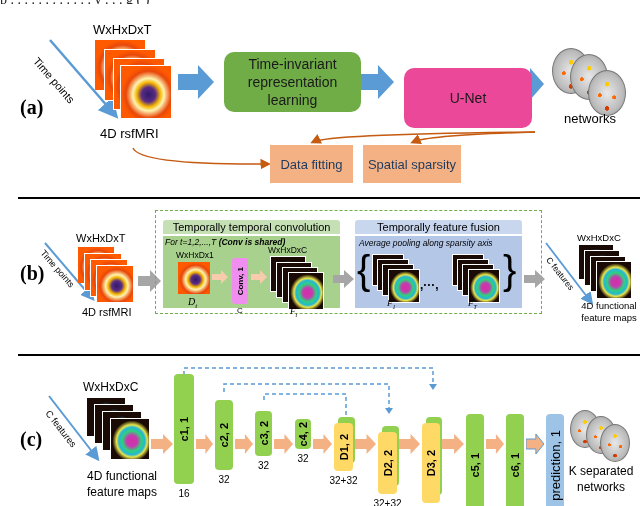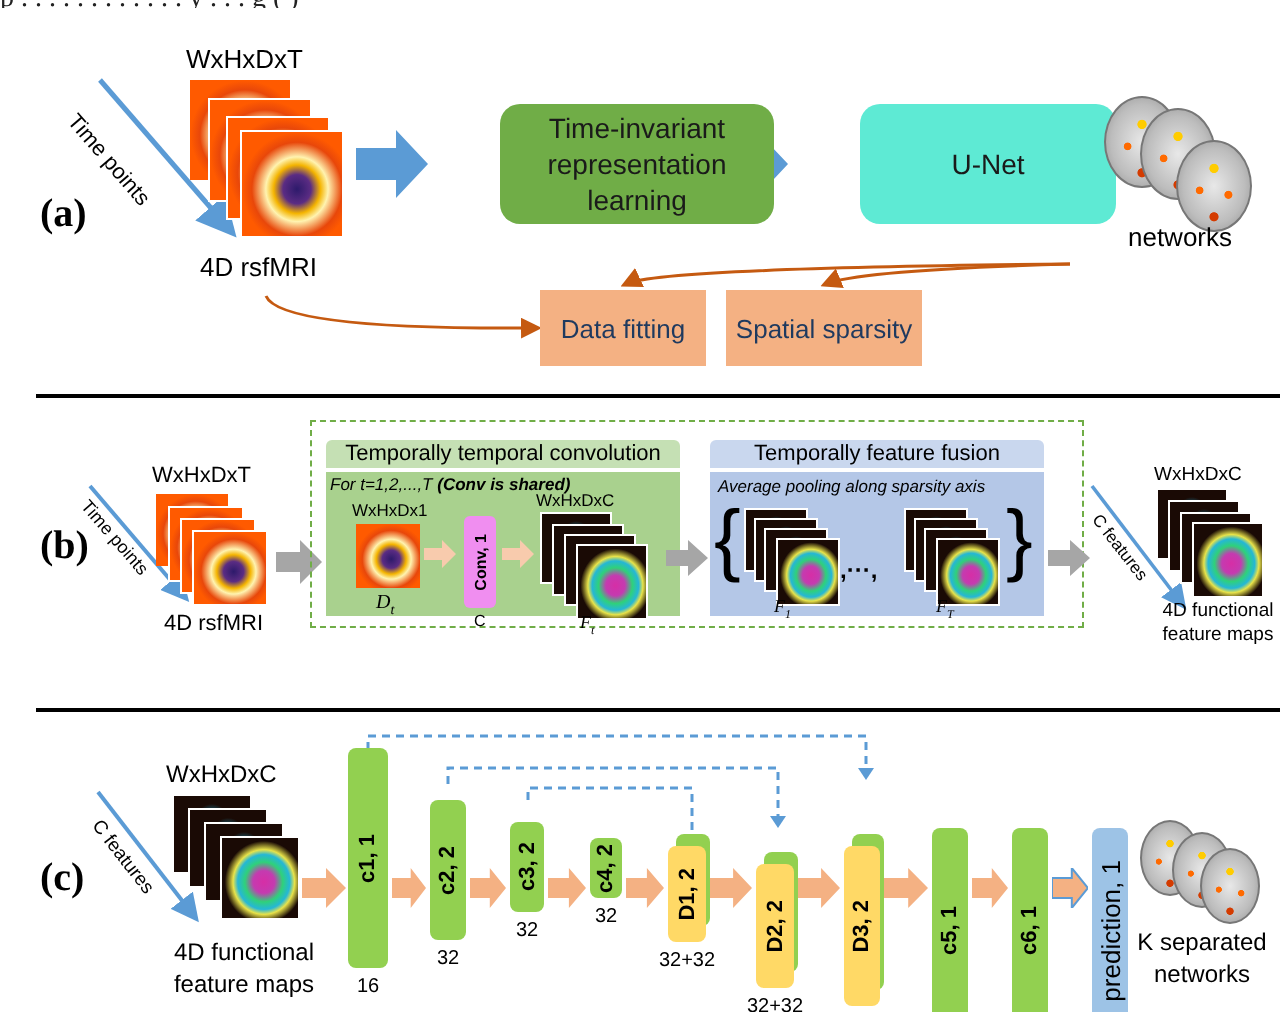--- a/index.html
+++ b/index.html
@@ -4,21 +4,21 @@
 <style>
   html, body { margin: 0; padding: 0; background: #ffffff; }
   body { width: 640px; height: 506px; position: relative; overflow: hidden;
          font-family: "Liberation Sans", sans-serif; color: #000; }
   .abs { position: absolute; }
   .top-text { left: 0; top: -8px; width: 640px; height: 12px; font-family: "Liberation Serif", serif; font-size: 14px; white-space: nowrap; color: #222; overflow: hidden; }
   .panel-label { font-family: "Liberation Serif", serif; font-weight: bold; font-size: 20px; }
   .txt { font-size: 12px; white-space: nowrap; }
   .small { font-size: 10px; white-space: nowrap; }
   .divider { height: 2px; background: #000; left: 18px; width: 622px; }
-  .box { border-radius: 10px; display: flex; align-items: center; justify-content: center; text-align: center; font-size: 14px; line-height: 18px; color: #1a1a1a; margin-left: 26px; }
+  .box { border-radius: 10px; display: flex; align-items: center; justify-content: center; text-align: center; font-size: 14px; line-height: 18px; color: #1a1a1a; }
   .rect { display: flex; align-items: center; justify-content: center; font-size: 13px; color: #1f3a5f; }
   .vlabel { writing-mode: vertical-rl; transform: rotate(180deg); font-weight: bold; font-size: 11px; }
   .layer { border-radius: 4px; display: flex; align-items: center; justify-content: center; }
   .numlbl { font-size: 10px; text-align: center; }
   .brainstack div { position: absolute; border: 1px solid #222; }
   .orange-slice { background: radial-gradient(ellipse at 55% 55%, #2d1a6b 0%, #5b2c83 18%, #f4b400 30%, #fff3b0 40%, #e8470a 58%, #ff5a00 70%); }
   .feat-slice { background: radial-gradient(ellipse at 55% 55%, #d62ea6 0%, #c43bb0 18%, #2fd17a 32%, #25b7d6 44%, #e8e34a 52%, #1a0a05 66%); }
   .feat-slice-dark { background: radial-gradient(ellipse at 50% 40%, #2fd17a 0%, #1ea0c8 12%, #1a0a05 35%); }
   .brain-slice { border-radius: 50%; background: radial-gradient(circle at 50% 30%, #ffcc00 0 6%, transparent 7%), radial-gradient(circle at 30% 55%, #ff6a00 0 5%, transparent 6%), radial-gradient(circle at 70% 60%, #ff6a00 0 5%, transparent 6%), radial-gradient(circle at 50% 85%, #d43b00 0 5%, transparent 6%), radial-gradient(ellipse at center, #e8e8e8 0%, #bdbdbd 60%, #8c8c8c 100%); border: 1px solid #777; }
 </style>
@@ -53,21 +53,21 @@
       <path d="M0,9 L20,9 L20,0 L36,17 L20,34 L20,25 L0,25 z" fill="#5b9bd5"></path>
     </svg>
   <svg class="abs" style="left:358px;top:65px;" width="38" height="34">
       <path d="M0,9 L20,9 L20,0 L36,17 L20,34 L20,25 L0,25 z" fill="#5b9bd5"></path>
     </svg>
   <svg class="abs" style="left:510px;top:68px;" width="36" height="32">
       <path d="M0,9 L20,9 L20,0 L34,16 L20,32 L20,23 L0,23 z" fill="#5b9bd5"></path>
     </svg>
 
   <div class="abs box" style="left:224px;top:52px;width:137px;height:60px;background:#70ad47;">Time-invariant representation learning</div>
-  <div class="abs box" style="left:404px;top:52px;width:128px;height:60px;background:#5eead4;">U-Net</div>
+  <div class="abs box" style="left:404px;top:68px;width:128px;height:60px;background:#ec4899;">U-Net</div>
 
   <div class="abs" style="left:552px;top:48px;width:80px;height:55px;">
     <div class="abs brain-slice" style="left:0;top:0;width:36px;height:44px;"></div>
     <div class="abs brain-slice" style="left:18px;top:6px;width:36px;height:44px;"></div>
     <div class="abs brain-slice" style="left:36px;top:22px;width:36px;height:44px;"></div>
   </div>
   <div class="abs" style="left:540px;top:110px;width:100px;text-align:center;font-size:13px;line-height:18px;">
     <div>networks</div>
   </div>
 

